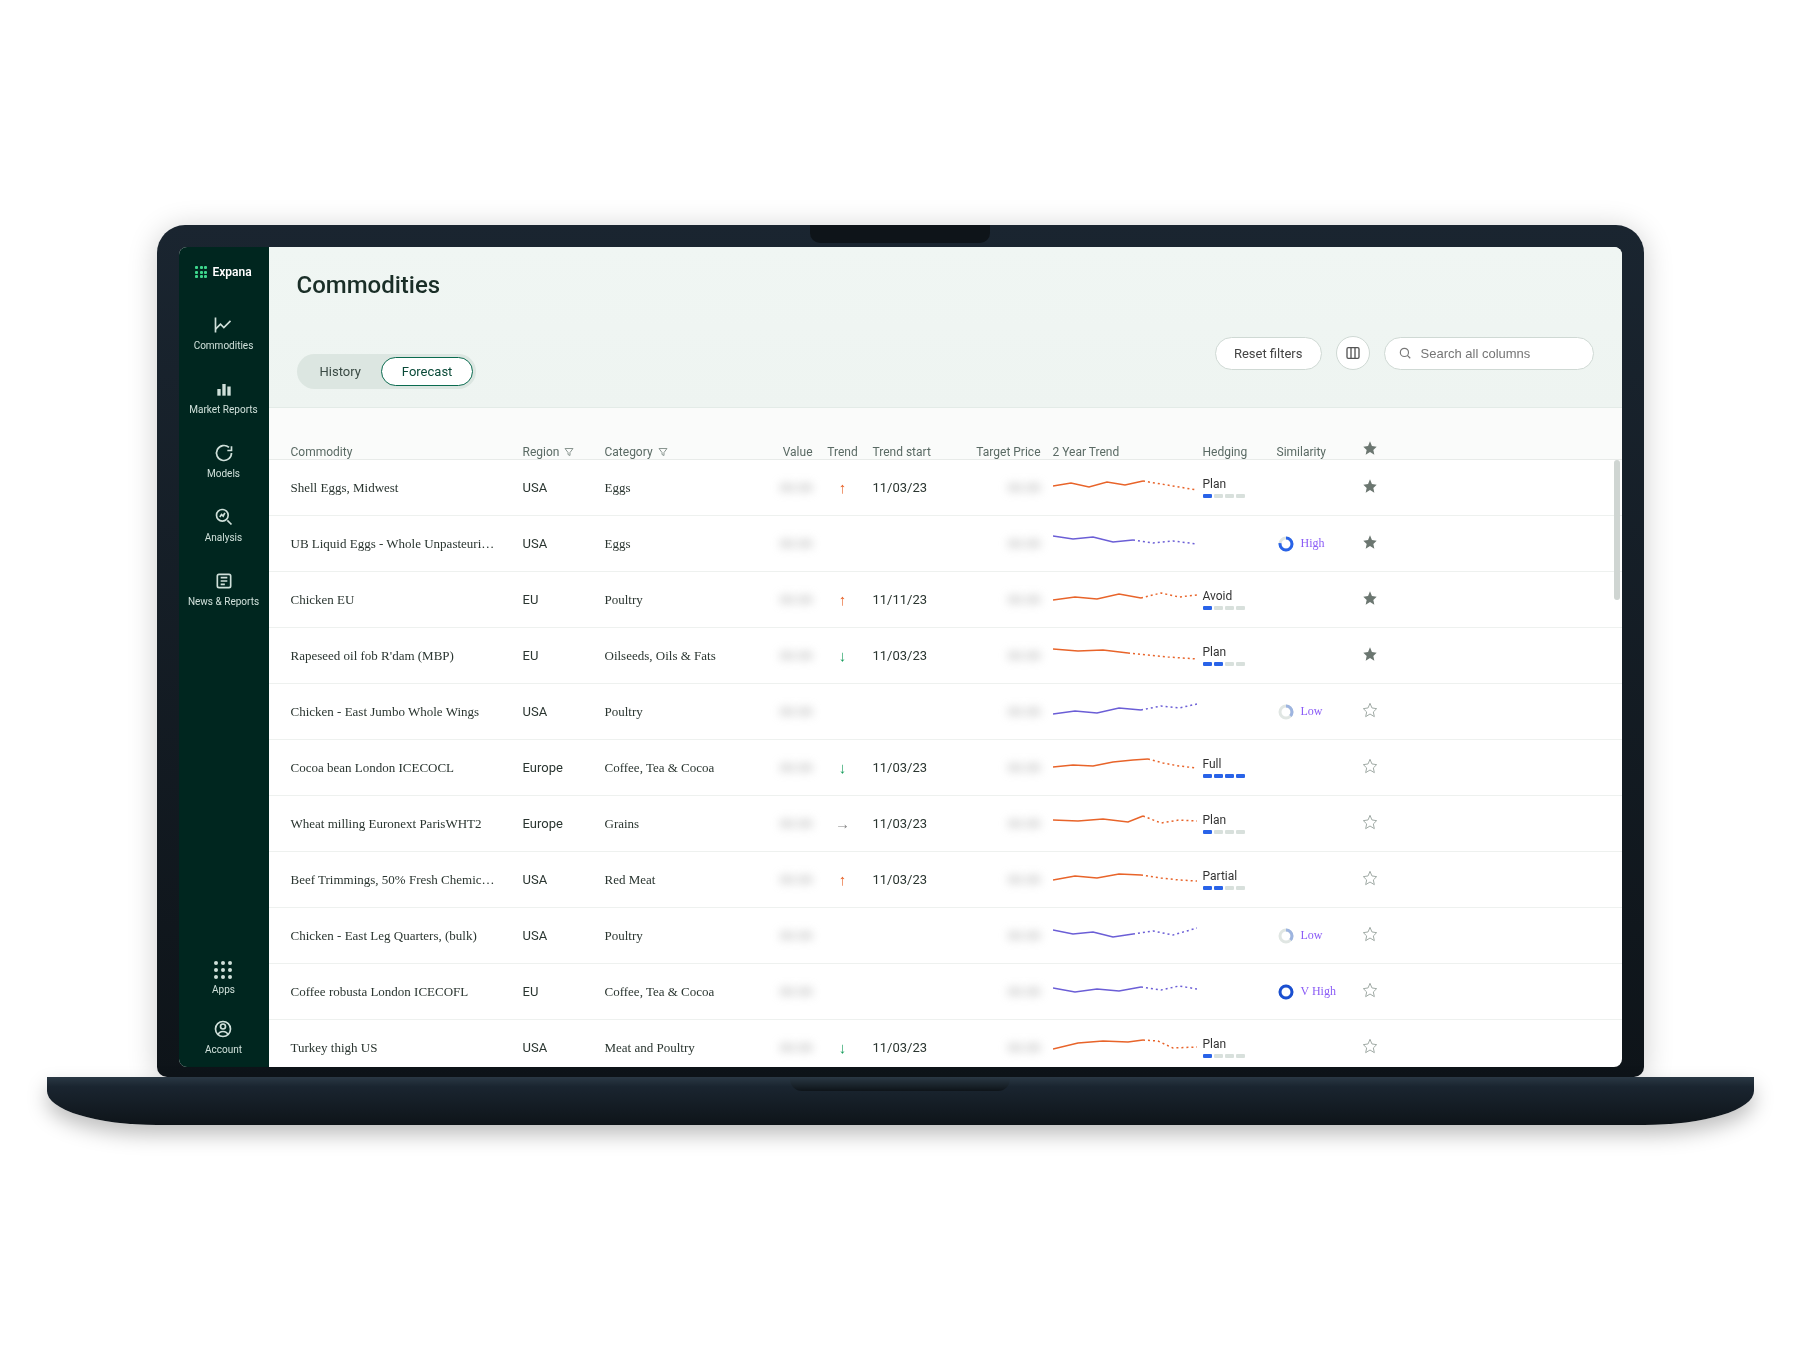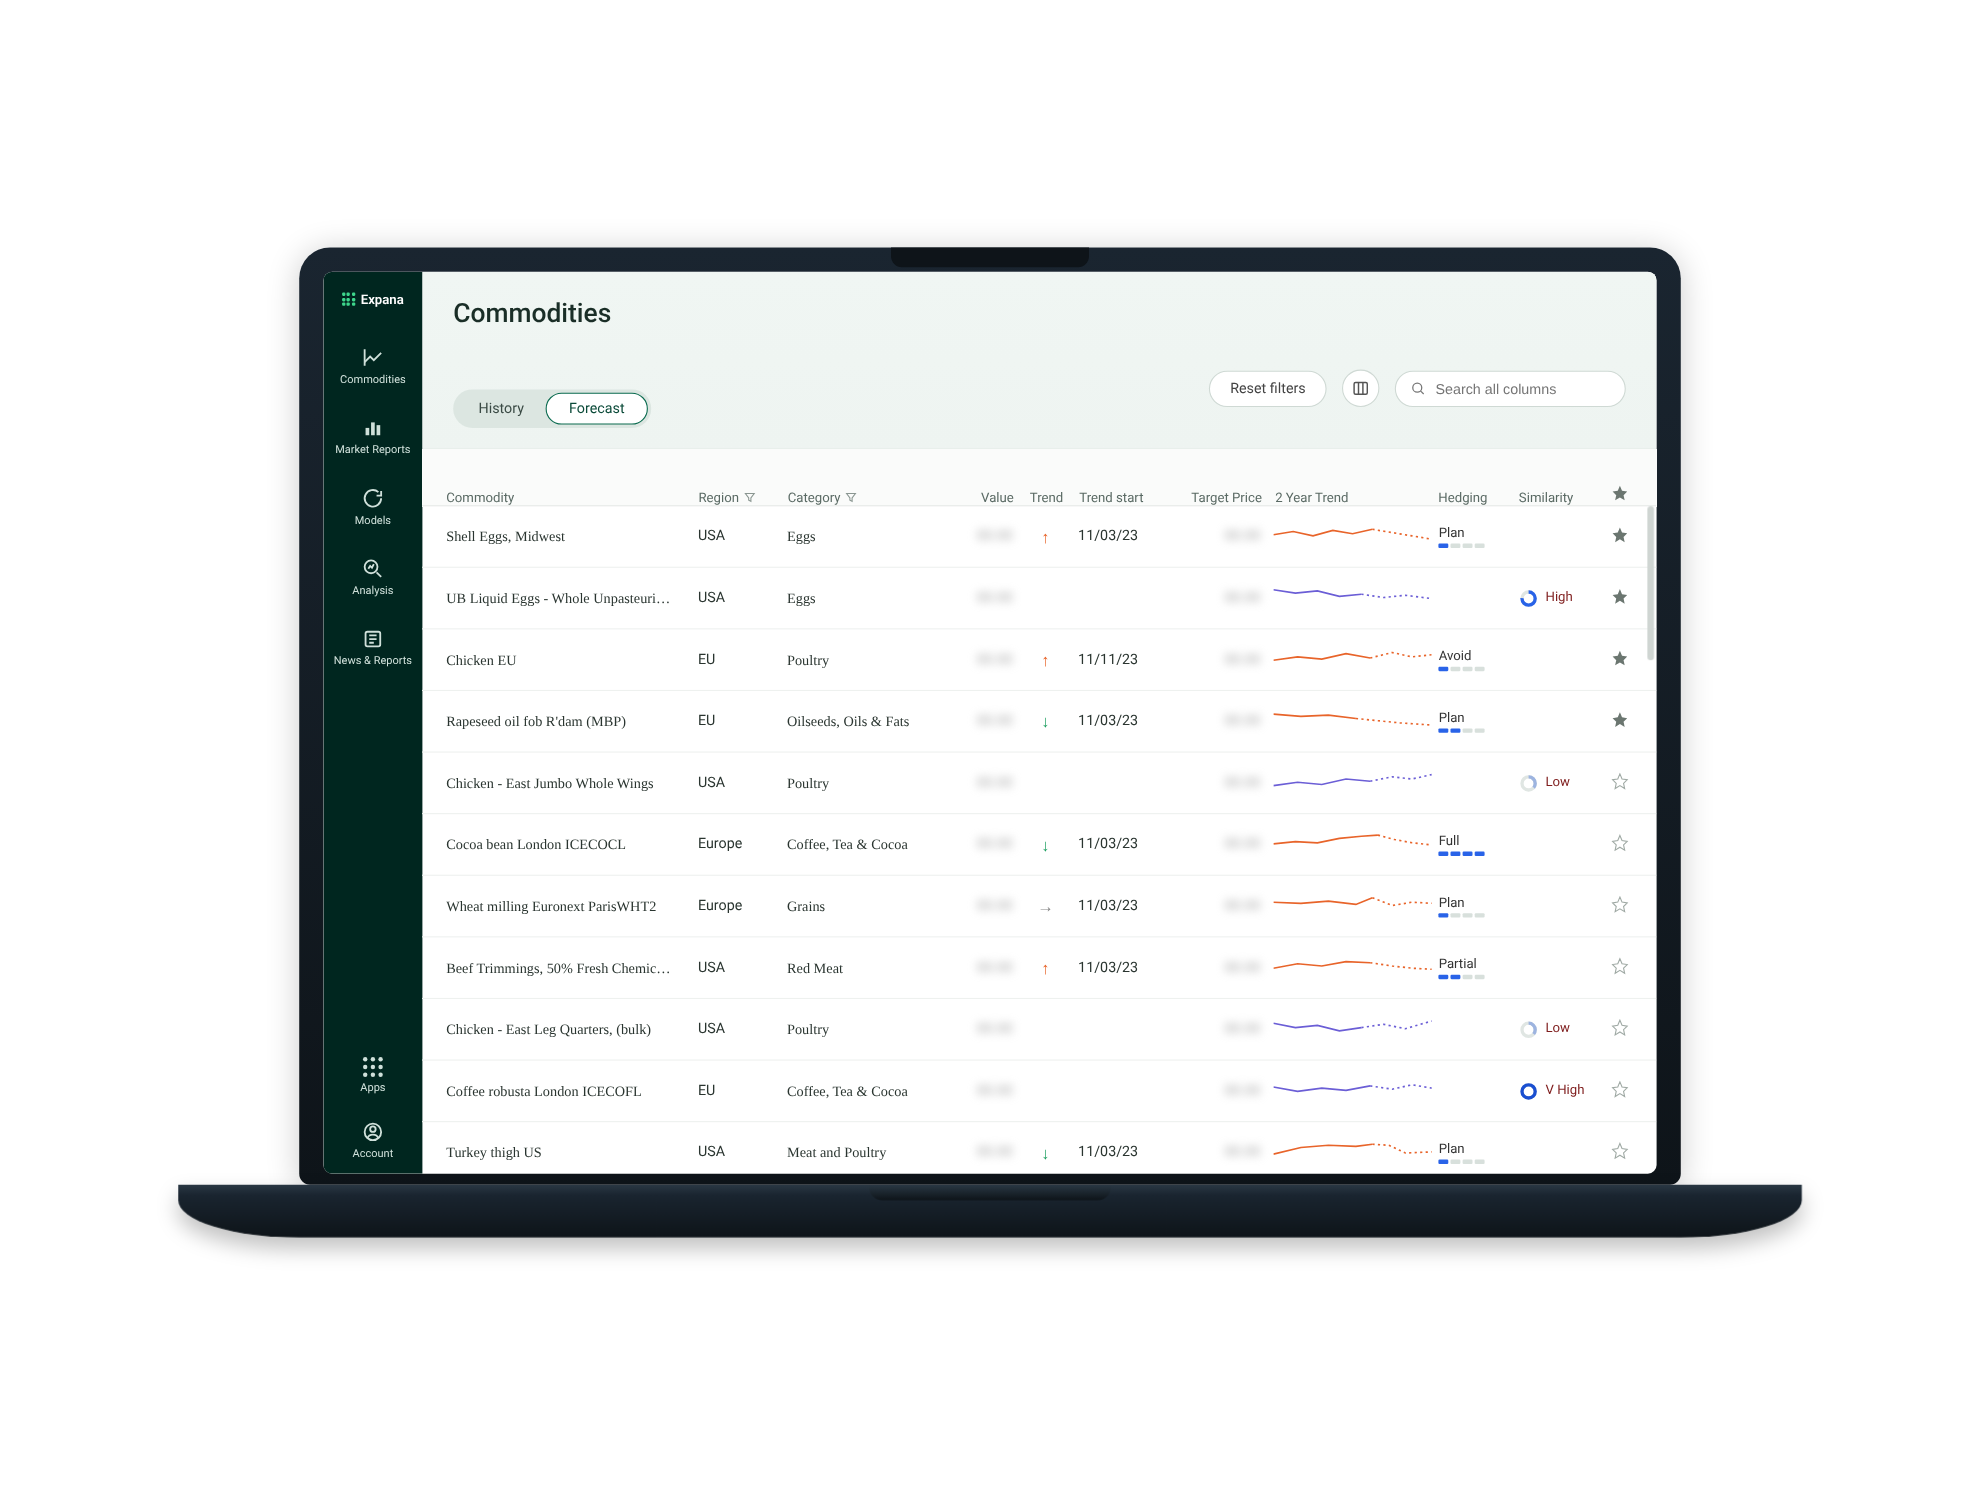--- a/index.html
+++ b/index.html
@@ -7,21 +7,21 @@
   font-family: -apple-system, BlinkMacSystemFont, "Segoe UI", Roboto, Helvetica, Arial, sans-serif;
   background: #fff;
   display: flex;
   align-items: center;
   justify-content: center;
   min-height: 1350px;
   width: 1800px;
 }
 .laptop {
   position: relative;
-  width: 1256px;
+  width: 1487px;
 }
 .screen-bezel {
   background: linear-gradient(to bottom, #1a2530 0%, #0e1419 100%);
   border-radius: 28px 28px 10px 10px;
   padding: 22px 22px 10px 22px;
   box-shadow: 0 4px 30px rgba(0,0,0,0.2);
   position: relative;
 }
 .notch {
   position: absolute;
@@ -140,21 +140,21 @@
 .arrow.up { color: #e8642a; }
 .arrow.down { color: #1a9e5e; }
 .arrow.flat { color: #888; }
 .star-icon { width: 16px; height: 16px; cursor: pointer; }
 .star-filled { fill: #6b7670; }
 .star-empty { fill: none; stroke: #a0aaa5; stroke-width: 1.5; }
 .hedge-label { font-size: 12px; color: #333; }
 .hedge-bar { display: flex; gap: 2px; margin-top: 3px; }
 .hedge-seg { width: 9px; height: 4px; background: #d8e0dc; border-radius: 1px; }
 .hedge-seg.on { background: #2963e8; }
-.sim-wrap { display: flex; gap: 6px; font-size: 12px; color: #7f1d1d; }
+.sim-wrap { display: flex; align-items: center; gap: 6px; font-size: 12px; color: #8b5cf6; font-family: Liberation Serif, serif; }
 .sim-ring { width: 18px; height: 18px; }
 .filter-icon { width: 12px; height: 12px; color: #8a9691; }
 .scrollbar-track { position: absolute; right: 2px; top: 52px; width: 6px; height: 140px; background: #cfd5d2; border-radius: 3px; }
 </style>
 </head>
 <body>
 
 <div class="laptop">
   <div class="screen-bezel">
     <div class="notch"></div>

